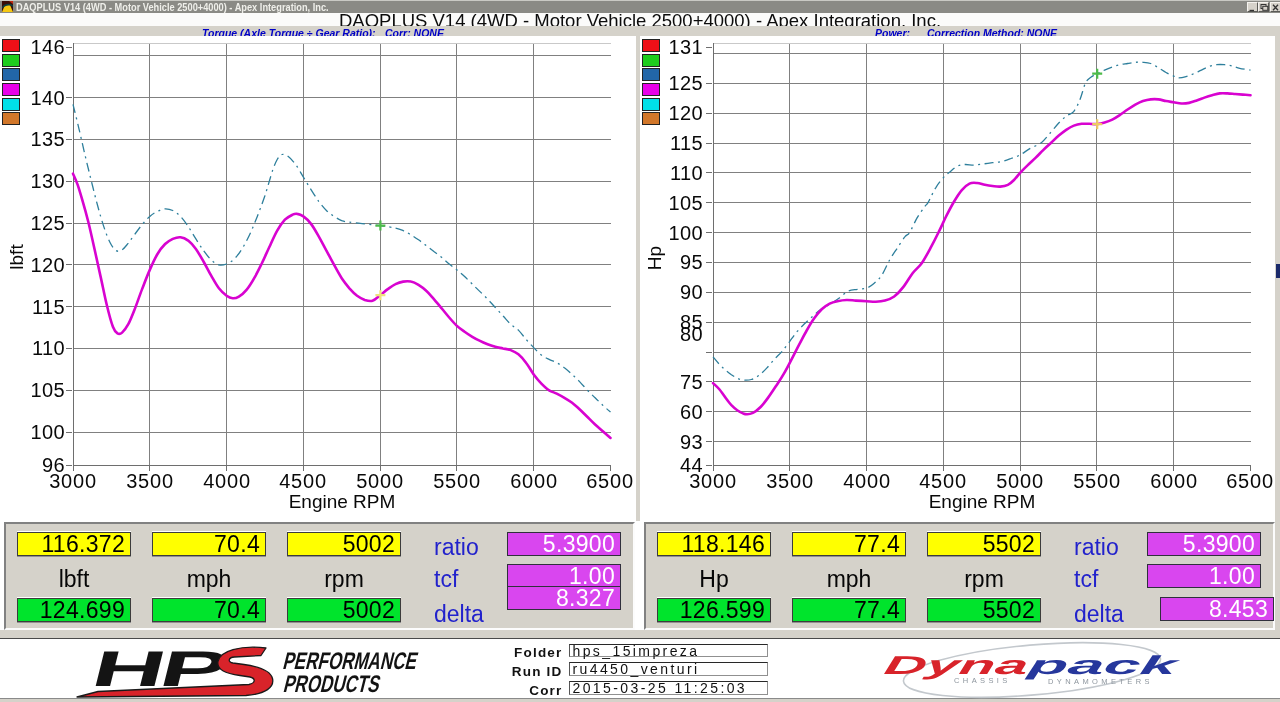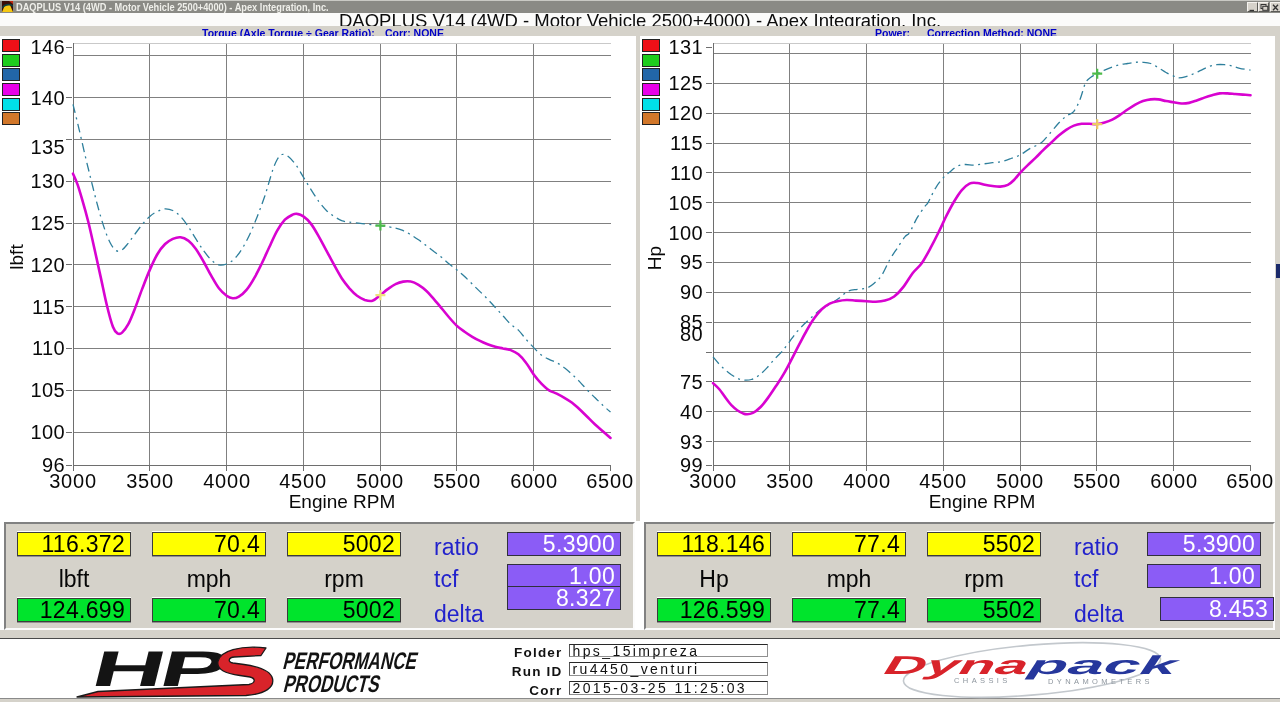--- a/index.html
+++ b/index.html
@@ -15,21 +15,21 @@
   letter-spacing:0px; transform:scaleX(0.88); transform-origin:0 0; white-space:nowrap; }
 #ticon { left:2px; top:1px; width:11px; height:11px; }
 .wbtn { top:1.5px; width:11px; height:10.5px; background:#d6d2ca;
   border:1px solid; border-color:#f4f2ee #5a5a56 #5a5a56 #f4f2ee; }
 
 #bigstrip { left:0; top:13px; width:1280px; height:13px; background:#fbfbfa; overflow:hidden; }
 #bigtitle { position:absolute; left:0; top:-3px; width:1280px; text-align:center;
   font-size:18.5px; color:#0c0c0c; white-space:nowrap; }
 
 #substrip { left:0; top:26px; width:1280px; height:10px; background:#d5d2ca; }
-.sub { top:27px; font-size:10.5px; font-weight:bold; color:#0000c6; white-space:nowrap; }
+.sub { top:27px; font-size:10.5px; font-weight:bold; color:#0000c6; white-space:nowrap;font-style:italic; }
 
 
 #chartbg { left:0; top:36px; width:1280px; height:484.5px; background:#fff; }
 #divider { left:635.5px; top:36px; width:4px; height:484.5px; background:#d5d2ca; }
 #rightedge { left:1274.5px; top:36px; width:5.5px; height:601.5px; background:#d5d2ca; }
 #bluesq { left:1275.5px; top:264px; width:4.5px; height:14px; background:#1b2a6b; }
 
 .legend { width:19px; }
 .legend div { width:18px; height:13px; border:1px solid #222; margin-bottom:1.7px; }
 svg.chart { position:absolute; left:0; top:0; }
@@ -45,21 +45,21 @@
 .axname { font-size:19px; color:#090909; }
 
 
 .vpanel { top:521.5px; width:631px; height:108px; background:#d5d2ca;
   border:2px solid; border-color:#818181 #fcfcfc #fcfcfc #818181; }
 .vbox { position:absolute; width:114px; height:24px; font-size:23px;
   text-align:right; padding-right:5px; border:1px solid #3c3c3c; line-height:22px;
   letter-spacing:0.3px; }
 .vyellow { top:8px; background:#ffff00; color:#000; box-shadow:0 -1px 0 #fdfdfd, 0 1px 0 #909090; }
 .vgreen { top:74px; background:#00e42c; color:#000; box-shadow:0 -1px 0 #fdfdfd, 0 1px 0 #909090; }
-.vblue  { background:#8b5cf6; color:#fff; border-color:#30303c; }
+.vblue  { background:#d946ef; color:#fff; border-color:#30303c; }
 .vlab { position:absolute; top:42px; width:114px; text-align:center; font-size:23px; color:#060606; }
 .blab { position:absolute; left:428px; font-size:23px; color:#2222cc; }
 
 
 #midgray { left:0; top:629.5px; width:1280px; height:8.5px; background:#d5d2ca; }
 #logostrip { left:0; top:638px; width:1280px; height:59.5px; background:#fff;
   border-top:1px solid #4a4a4a; }
 #botstrip { left:0; top:697.5px; width:1280px; height:4.5px; background:#d5d2ca;
   border-top:1px solid #8a8a8a; }
 
@@ -220,26 +220,26 @@
   </svg>
 
   <div class="yl" style="top:454px">96</div>
 <div class="yl" style="top:421px">100</div>
 <div class="yl" style="top:379px">105</div>
 <div class="yl" style="top:337px">110</div>
 <div class="yl" style="top:296px">115</div>
 <div class="yl" style="top:254px">120</div>
 <div class="yl" style="top:212px">125</div>
 <div class="yl" style="top:170px">130</div>
-<div class="yl" style="top:136px">135</div>
+<div class="yl" style="top:128px">135</div>
 <div class="yl" style="top:87px">140</div>
 <div class="yl" style="top:36px">146</div>
-  <div class="yr" style="top:454px">99</div>
+  <div class="yr" style="top:454px">44</div>
 <div class="yr" style="top:431px">93</div>
-<div class="yr" style="top:401px">40</div>
+<div class="yr" style="top:401px">60</div>
 <div class="yr" style="top:371px">75</div>
 <div class="yr" style="top:323px">80</div>
 <div class="yr" style="top:311px">85</div>
 <div class="yr" style="top:281px">90</div>
 <div class="yr" style="top:251px">95</div>
 <div class="yr" style="top:222px">100</div>
 <div class="yr" style="top:192px">105</div>
 <div class="yr" style="top:162px">110</div>
 <div class="yr" style="top:132px">115</div>
 <div class="yr" style="top:102px">120</div>

